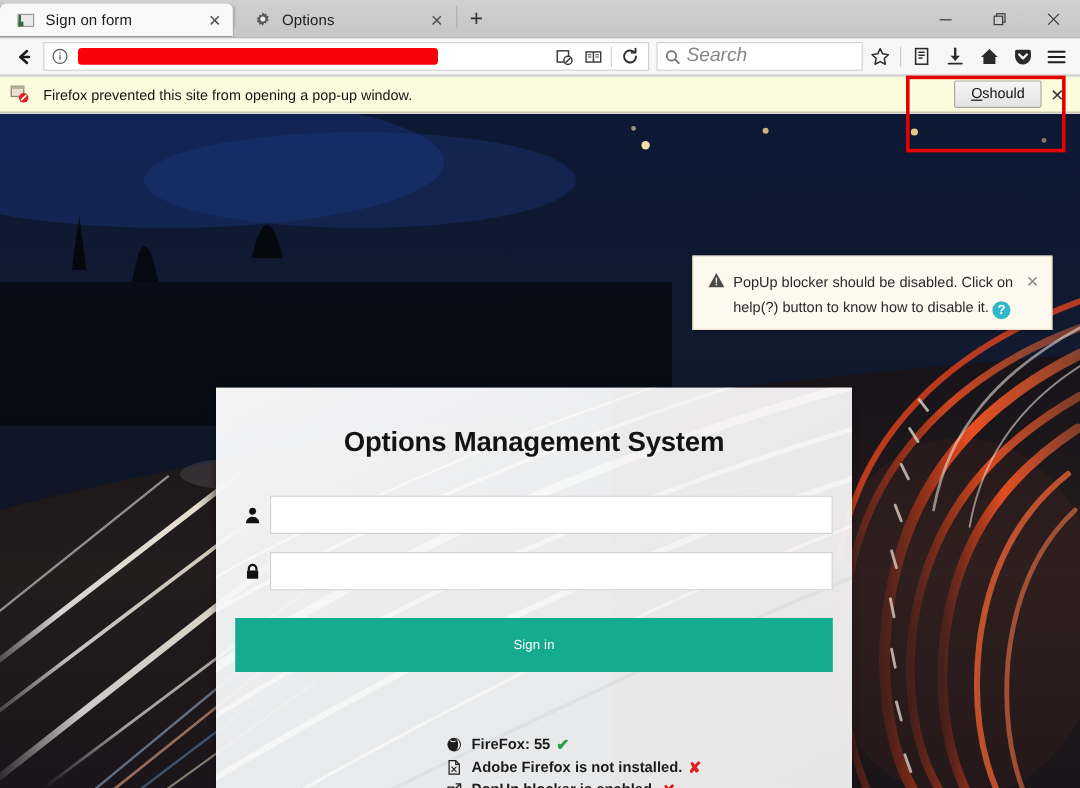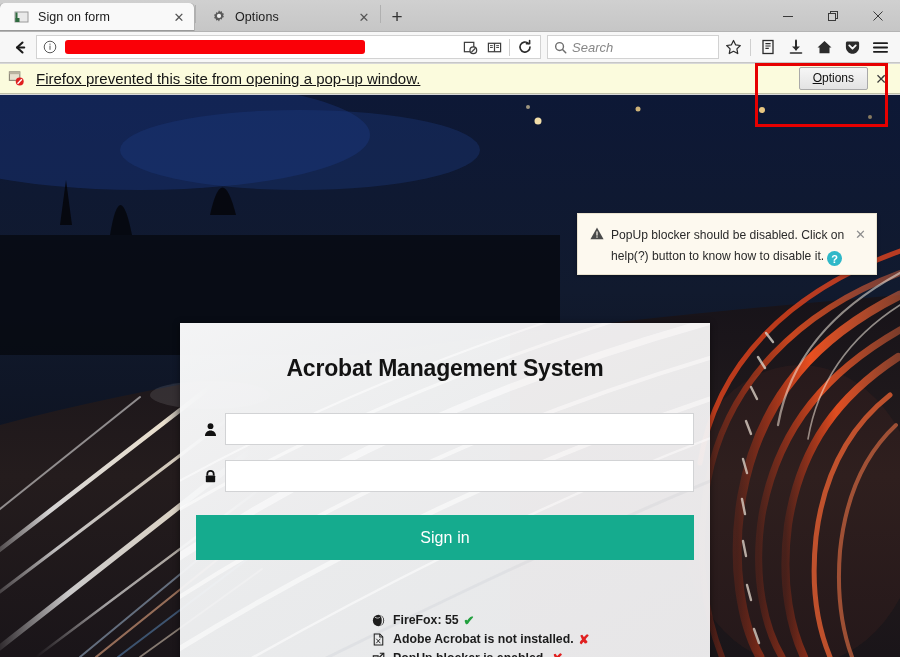--- a/index.html
+++ b/index.html
@@ -137,43 +137,42 @@
     width: 172px; height: 24px;
     background: #fff; border: 1px solid #d2d2d2;
     display: flex; align-items: center;
     margin-left: 4px; flex: 0 0 172px;
   }
   .searchbox .sicon {
     width: 24px; display: flex; align-items: center; justify-content: center;
     color: #777;
   }
   .searchbox .splace {
-    font-size: 13px; font-style: italic; color: #878787;
+    font-size: 16px; font-style: italic; color: #878787;
   }
   .tbicon {
     width: 28px; height: 26px;
     display: flex; align-items: center; justify-content: center;
     color: #2b2b2b; flex: 0 0 28px;
   }
 
   
   .notifbar {
     position: absolute; top: 64px; left: 0;
     width: 900px; height: 30px;
     background: #fbfbdd;
     border-bottom: 1px solid #c0c0a8;
     display: flex; align-items: center;
     padding: 0 6px 0 8px;
   }
   .notif-icon { flex: 0 0 20px; display: flex; align-items: center; }
   .notif-text {
-    font-size: 15px; color: #141414;
+    font-size: 12px; color: #141414;
     margin-left: 8px;
     white-space: nowrap;
-    text-decoration: underline;
   }
   .notif-right { margin-left: auto; display: flex; align-items: center; }
   .options-btn {
     font-size: 12px; color: #101010;
     background: linear-gradient(#f6f6f6, #e3e3e3);
     border: 1px solid #a9a9a9;
     border-radius: 2px;
     padding: 3px 13px 4px 13px;
     cursor: default;
   }
@@ -280,21 +279,21 @@
     outline: none;
   }
   .signin-btn {
     display: block;
     width: 100%;
     height: 45px;
     margin-top: 23px;
     background: #15ab8e;
     border: none;
     color: #fff;
-    font-size: 16px;
+    font-size: 11px;
     font-family: "Liberation Sans", sans-serif;
     letter-spacing: .1px;
     cursor: pointer;
   }
   .status-list {
     margin-top: 51px;
     padding-left: 176px;
   }
   .status-row {
     display: flex; align-items: center;
@@ -463,21 +462,21 @@
     <span class="notif-icon">
       <svg width="17" height="17" viewBox="0 0 18 18">
         <rect x="1.5" y="2" width="11" height="9" fill="#e7e1cf" stroke="#8d8878" stroke-width="1.2"></rect>
         <rect x="1.5" y="2" width="11" height="2.4" fill="#b9b3a0"></rect>
         <circle cx="12.4" cy="12.2" r="4.2" fill="#e02020"></circle>
         <path d="M10.1 14.5l4.6-4.6" stroke="#fff" stroke-width="1.5"></path>
       </svg>
     </span>
     <span class="notif-text">Firefox prevented this site from opening a pop-up window.</span>
     <span class="notif-right">
-      <span class="options-btn"><u>O</u><span>ptions</span></span>
+      <span class="options-btn"><u>O</u><span>should</span></span>
       <span class="notif-close">✕</span>
     </span>
   </div>
 
   <div class="page">
 
     <div class="bg">
       <svg viewBox="0 0 900 562" preserveAspectRatio="none">
         <defs>
           <linearGradient id="sky" x1="0" y1="0" x2="0" y2="1">
@@ -583,21 +582,21 @@
           <path d="M-40 400 C160 280 380 170 560 104" stroke-width="2.5"></path>
           <path d="M-40 180 C100 100 270 20 560 -60" stroke-width="2"></path>
         </g>
         <g stroke="#cfd2d8" fill="none" opacity="0.35">
           <path d="M-40 430 C170 320 400 210 560 146" stroke-width="3"></path>
         </g>
         <rect x="330" y="0" width="200" height="429" fill="#e9d9d4" opacity="0.10"></rect>
       </svg>
 
       <div class="card-inner">
-        <div class="card-title">Acrobat Management System</div>
+        <div class="card-title">Options Management System</div>
 
         <div class="field-row">
           <span class="field-icon">
             <svg width="15" height="15" viewBox="0 0 16 16">
               <circle cx="8" cy="4.4" r="3.1" fill="#111"></circle>
               <path d="M2.1 15c0-3.6 2.7-5.9 5.9-5.9s5.9 2.3 5.9 5.9z" fill="#111"></path>
             </svg>
           </span>
           <input class="field-input" type="text" value="" placeholder="" style="">
         </div>
@@ -629,21 +628,21 @@
           </div>
 
           <div class="status-row">
             <span class="st-ico">
               <svg width="13" height="13" viewBox="0 0 14 14">
                 <path d="M2.4 1h6l3.2 3.2V13H2.4z" fill="none" stroke="#1d1d1d" stroke-width="1.1"></path>
                 <path d="M8.4 1v3.3h3.2" fill="none" stroke="#1d1d1d" stroke-width="1.1"></path>
                 <path d="M4.6 6.2l4.4 4.8M9 6.2l-4.4 4.8" stroke="#1d1d1d" stroke-width="1"></path>
               </svg>
             </span>
-            <span>Adobe Acrobat is not installed.</span>
+            <span>Adobe Firefox is not installed.</span>
             <span class="st-mark st-bad">✘</span>
           </div>
 
           <div class="status-row">
             <span class="st-ico">
               <svg width="13" height="13" viewBox="0 0 14 14">
                 <path d="M1.4 4.2h5.2V12.6H1.4z" fill="none" stroke="#1d1d1d" stroke-width="1.2"></path>
                 <path d="M6 7.6L12.4 1.4" stroke="#1d1d1d" stroke-width="1.3"></path>
                 <path d="M8.4 1.3h4.3v4.3" fill="none" stroke="#1d1d1d" stroke-width="1.2"></path>
               </svg>

